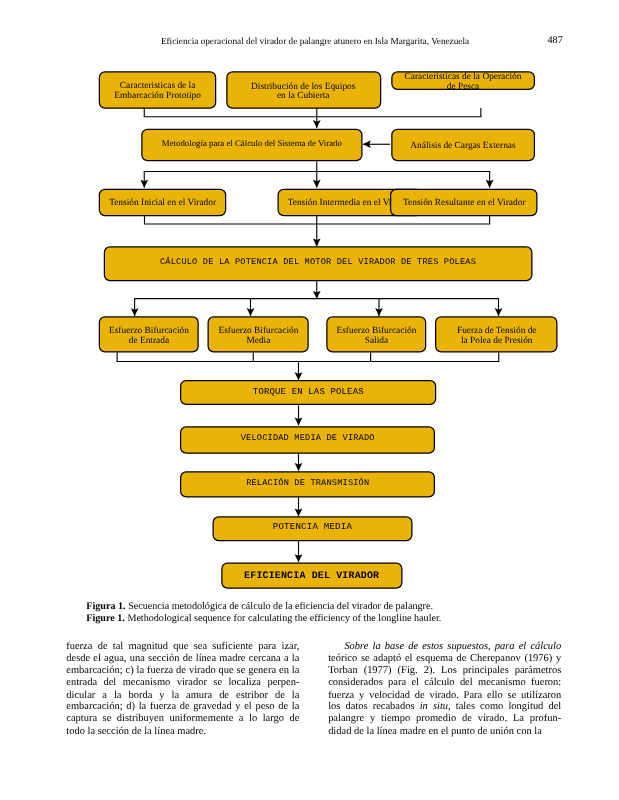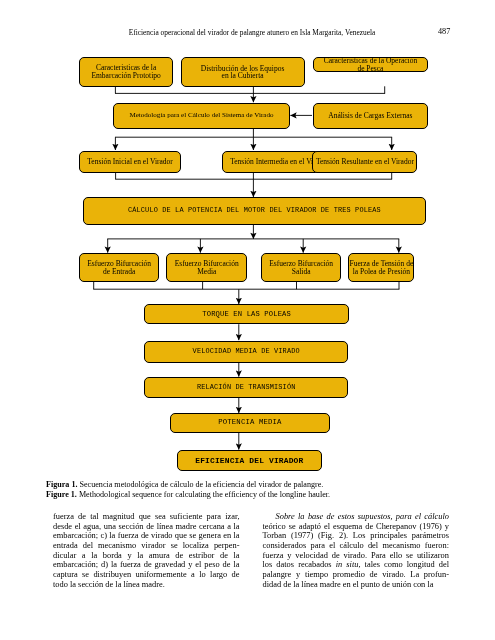--- a/index.html
+++ b/index.html
@@ -16,21 +16,21 @@
   
   #figure{position:absolute;left:0;top:0;width:495px;height:480px;}
   #figsvg{position:absolute;left:0;top:0;}
   .node{position:absolute;box-sizing:border-box;border:1.3px solid #000;
         border-radius:5px;display:flex;align-items:center;justify-content:center;
         text-align:center;background:#eab308;line-height:7.5px;}
   .node.caps{letter-spacing:.15px;font-family:Liberation Mono, monospace;}
   .node.bold{font-weight:bold;}
 
   
-  .cap{position:absolute;left:46px;width:420px;font-size:8.1px;line-height:9.6px;white-space:nowrap;}
+  .cap{position:absolute;left:69px;width:420px;font-size:8.1px;line-height:9.6px;white-space:nowrap;}
   .cap b{font-weight:bold;}
 
   
   .col{position:absolute;top:512px;width:186.5px;font-size:8.4px;line-height:9.65px;
        text-align:justify;text-justify:inter-word;}
   .col.l{left:53px;}
   .col.r{left:262.5px;}
   .bline{display:block;text-align:justify;text-align-last:justify;white-space:pre-wrap;}
   .bline.last{text-align-last:left;}
   .bline.ind{text-indent:13px;font-style:italic;}
@@ -102,36 +102,36 @@
         </div>
         <div class="node" style="left: 312.5px; top: 103px; width: 115.8px; height: 26.2px; font-size: 7.5px;">
           <div>Análisis de Cargas Externas</div>
         </div>
         <div class="node" style="left: 79.2px; top: 150.6px; width: 101.8px; height: 22px; font-size: 7.5px;">
           <div>Tensión Inicial en el Virador</div>
         </div>
         <div class="node" style="left: 188.6px; top: 150.6px; width: 116px; height: 22px; font-size: 7.5px; margin-left: 33px;">
           <div>Tensión Intermedia en el Virador</div>
         </div>
-        <div class="node" style="left: 312.4px; top: 150.6px; width: 105px; height: 22px; font-size: 7.5px;">
+        <div class="node" style="left: 312.4px; top: 150.6px; width: 118px; height: 22px; font-size: 7.5px;">
           <div>Tensión Resultante en el Virador</div>
         </div>
         <div class="node caps" style="left: 82.5px; top: 197.4px; width: 343.8px; height: 27.3px; font-size: 6.9px;">
           <div>CÁLCULO DE LA POTENCIA DEL MOTOR DEL VIRADOR DE TRES POLEAS</div>
         </div>
         <div class="node" style="left: 79.2px; top: 253.4px; width: 79.9px; height: 28.8px; font-size: 7.5px;">
           <div>Esfuerzo Bifurcación<br>de Entrada</div>
         </div>
         <div class="node" style="left: 166.4px; top: 253.4px; width: 80.7px; height: 28.8px; font-size: 7.5px;">
           <div>Esfuerzo Bifurcación<br>Media</div>
         </div>
         <div class="node" style="left: 261px; top: 253.4px; width: 80.3px; height: 28.8px; font-size: 7.5px;">
           <div>Esfuerzo Bifurcación<br>Salida</div>
         </div>
-        <div class="node" style="left: 348.4px; top: 253.4px; width: 66px; height: 28.8px; font-size: 7.5px;">
+        <div class="node" style="left: 348.4px; top: 253.4px; width: 98px; height: 28.8px; font-size: 7.5px;">
           <div>Fuerza de Tensión de<br>la Polea de Presión</div>
         </div>
         <div class="node caps" style="left: 144.4px; top: 304.4px; width: 204.5px; height: 19.8px; font-size: 7.15px;">
           <div>TORQUE EN LAS POLEAS</div>
         </div>
         <div class="node caps" style="left: 144.4px; top: 340.6px; width: 203.6px; height: 22.2px; font-size: 6.9px;">
           <div>VELOCIDAD MEDIA DE VIRADO</div>
         </div>
         <div class="node caps" style="left: 144.4px; top: 377.1px; width: 203.6px; height: 20.8px; font-size: 6.9px;">
           <div>RELACIÓN DE TRANSMISIÓN</div>

